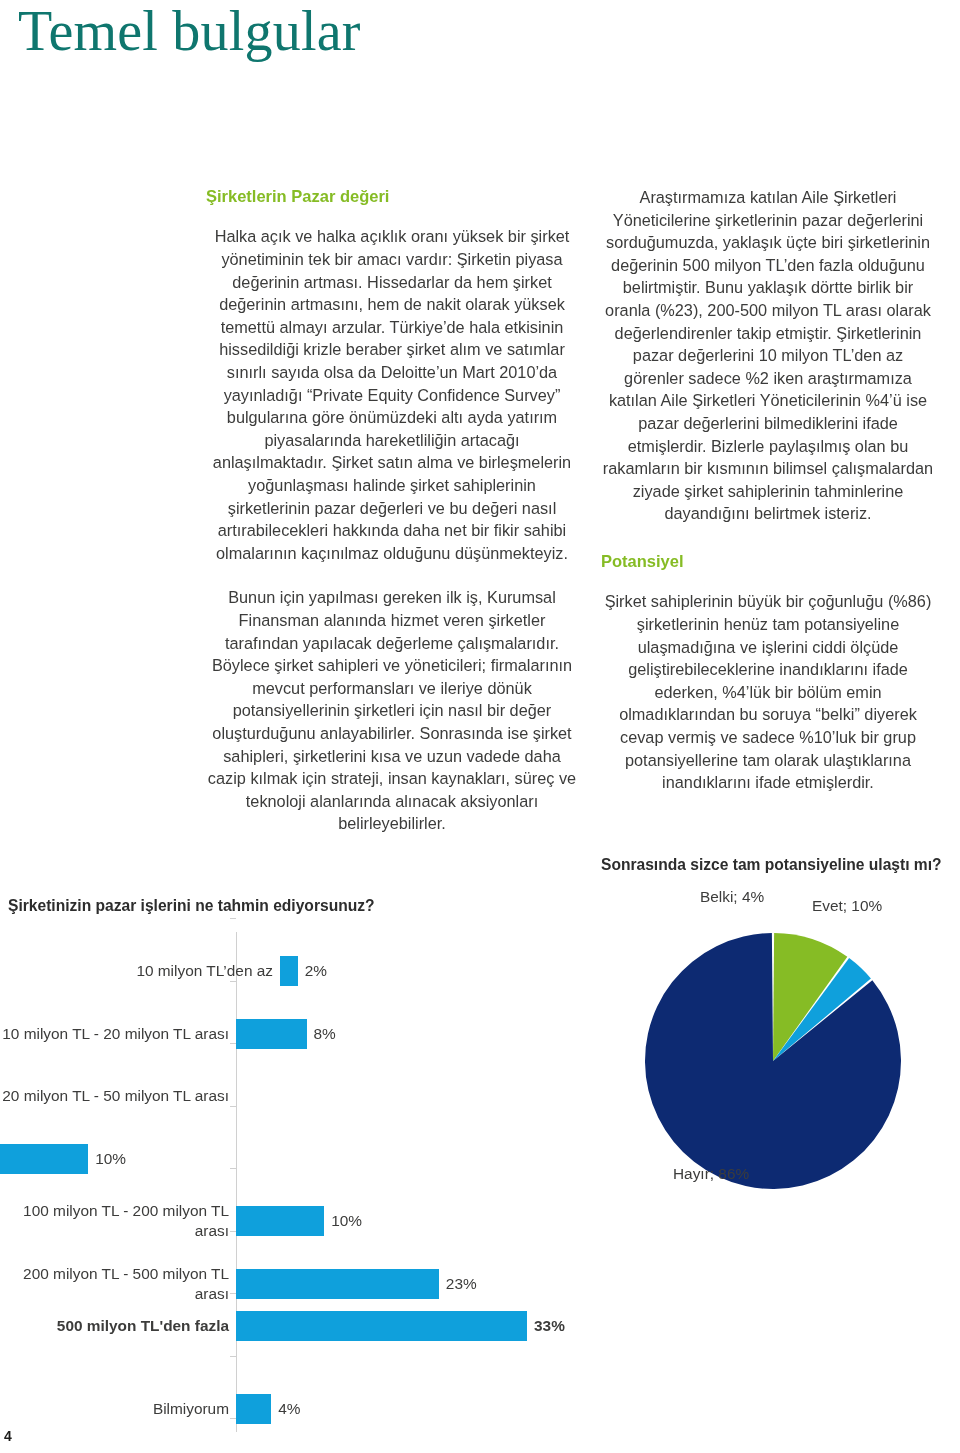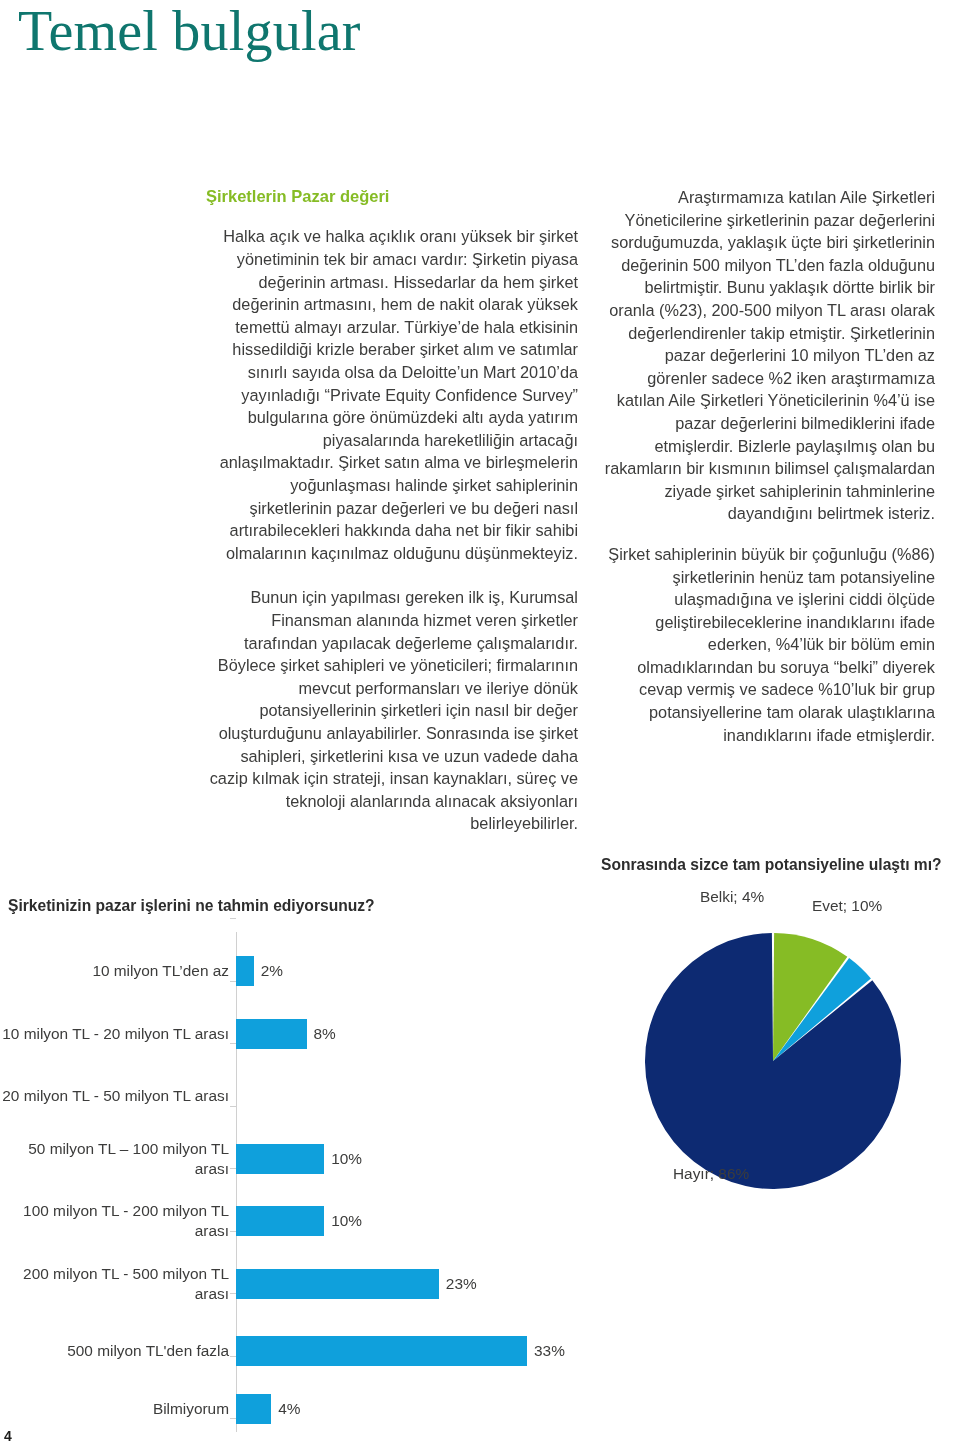--- a/index.html
+++ b/index.html
@@ -48,21 +48,21 @@
     font-size: 16.5px;
     font-weight: bold;
     line-height: 1.3;
     margin: 0 0 18px 0;
   }
   .body-par {
     font-size: 16.3px;
     line-height: 22.6px;
     margin: 0;
     color: #3c3c3b;
-    text-align: right;
+    text-align: center;
     hyphens: none;
   }
   .gap-par { margin-top: 22px; }
 
   .bold-q {
     font-size: 15.6px;
     font-weight: bold;
     color: #2d2d2d;
     line-height: 1.3;
     margin: 0;
@@ -175,73 +175,73 @@
 <div id="page-title">Temel bulgular</div>
 
 <div id="col-left">
   <p class="green-head">Şirketlerin Pazar değeri</p>
   <p class="body-par">Halka açık ve halka açıklık oranı yüksek bir şirket yönetiminin tek bir amacı vardır: Şirketin piyasa değerinin artması. Hissedarlar da hem şirket değerinin artmasını, hem de nakit olarak yüksek temettü almayı arzular. Türkiye’de hala etkisinin hissedildiği krizle beraber şirket alım ve satımlar sınırlı sayıda olsa da Deloitte’un Mart 2010’da yayınladığı “Private Equity Confidence Survey” bulgularına göre önümüzdeki altı ayda yatırım piyasalarında hareketliliğin artacağı anlaşılmaktadır. Şirket satın alma ve birleşmelerin yoğunlaşması halinde şirket sahiplerinin şirketlerinin pazar değerleri ve bu değeri nasıl artırabilecekleri hakkında daha net bir fikir sahibi olmalarının kaçınılmaz olduğunu düşünmekteyiz.</p>
   <p class="body-par gap-par">Bunun için yapılması gereken ilk iş, Kurumsal Finansman alanında hizmet veren şirketler tarafından yapılacak değerleme çalışmalarıdır. Böylece şirket sahipleri ve yöneticileri; firmalarının mevcut performansları ve ileriye dönük potansiyellerinin şirketleri için nasıl bir değer oluşturduğunu anlayabilirler. Sonrasında ise şirket sahipleri, şirketlerini kısa ve uzun vadede daha cazip kılmak için strateji, insan kaynakları, süreç ve teknoloji alanlarında alınacak aksiyonları belirleyebilirler.</p>
 </div>
 
 <div id="col-right">
   <p class="body-par">Araştırmamıza katılan Aile Şirketleri Yöneticilerine şirketlerinin pazar değerlerini sorduğumuzda, yaklaşık üçte biri şirketlerinin değerinin 500 milyon TL’den fazla olduğunu belirtmiştir. Bunu yaklaşık dörtte birlik bir oranla (%23), 200-500 milyon TL arası olarak değerlendirenler takip etmiştir. Şirketlerinin pazar değerlerini 10 milyon TL’den az görenler sadece %2 iken araştırmamıza katılan Aile Şirketleri Yöneticilerinin %4’ü ise pazar değerlerini bilmediklerini ifade etmişlerdir. Bizlerle paylaşılmış olan bu rakamların bir kısmının bilimsel çalışmalardan ziyade şirket sahiplerinin tahminlerine dayandığını belirtmek isteriz.</p>
+  <p class="green-head" id="right-potansiyel">Potansiyel</p>
   <p class="body-par" id="right-par2">Şirket sahiplerinin büyük bir çoğunluğu (%86) şirketlerinin henüz tam potansiyeline ulaşmadığına ve işlerini ciddi ölçüde geliştirebileceklerine inandıklarını ifade ederken, %4’lük bir bölüm emin olmadıklarından bu soruya “belki” diyerek cevap vermiş ve sadece %10’luk bir grup potansiyellerine tam olarak ulaştıklarına inandıklarını ifade etmişlerdir.</p>
 </div>
 
 <div id="right-question">
   <p class="bold-q">Sonrasında sizce tam potansiyeline ulaştı mı?</p>
 </div>
 
 <div id="bar-question">
   <p class="bold-q">Şirketinizin pazar işlerini ne tahmin ediyorsunuz?</p>
 </div>
 
 <div id="bar-chart">
   <div id="bar-axis"></div>
   <div id="bar-rows">
-      <div class="bar-row" style="top: 8px;">
+      <div class="bar-row" style="top: 8px; padding-left: 44px;">
         <div class="bar-label">10 milyon TL’den az</div>
         <div class="bar-track">
           <div class="bar-fill" style="width: 17.64px; background: rgb(15, 160, 220);"></div>
           <span class="bar-value">2%</span>
         </div>
       </div>
       <div class="bar-row" style="top: 70.5px;">
         <div class="bar-label">10 milyon TL - 20 milyon TL arası</div>
         <div class="bar-track">
           <div class="bar-fill" style="width: 70.56px; background: rgb(15, 160, 220);"></div>
           <span class="bar-value">8%</span>
         </div>
       </div>
       <div class="bar-row" style="top: 133px;">
         <div class="bar-label">20 milyon TL - 50 milyon TL arası</div>
       </div>
       <div class="bar-row" style="top: 195.5px;">
-        <div class="bar-label">50 milyon TL – 100 milyon TL arası</div>
         <div class="bar-track">
           <div class="bar-fill" style="width: 88.2px; background: rgb(15, 160, 220);"></div>
           <span class="bar-value">10%</span>
         </div>
       </div>
       <div class="bar-row" style="top: 258px; align-items: center;">
         <div class="bar-label">100 milyon TL - 200 milyon TL arası</div>
         <div class="bar-track">
           <div class="bar-fill" style="width: 88.2px; background: rgb(15, 160, 220);"></div>
           <span class="bar-value">10%</span>
         </div>
       </div>
       <div class="bar-row" style="top: 320.5px;">
         <div class="bar-label">200 milyon TL - 500 milyon TL arası</div>
         <div class="bar-track">
           <div class="bar-fill" style="width: 202.86px; background: rgb(15, 160, 220);"></div>
           <span class="bar-value">23%</span>
         </div>
       </div>
-      <div class="bar-row" style="top: 388px;">
+      <div class="bar-row" style="top: 363px; font-weight: bold;">
         <div class="bar-label">500 milyon TL'den fazla</div>
         <div class="bar-track">
           <div class="bar-fill" style="width: 291.06px; background: rgb(15, 160, 220);"></div>
           <span class="bar-value">33%</span>
         </div>
       </div>
       <div class="bar-row" style="top: 445.5px;">
         <div class="bar-label">Bilmiyorum</div>
         <div class="bar-track">
           <div class="bar-fill" style="width: 35.28px; background: rgb(15, 160, 220);"></div>

